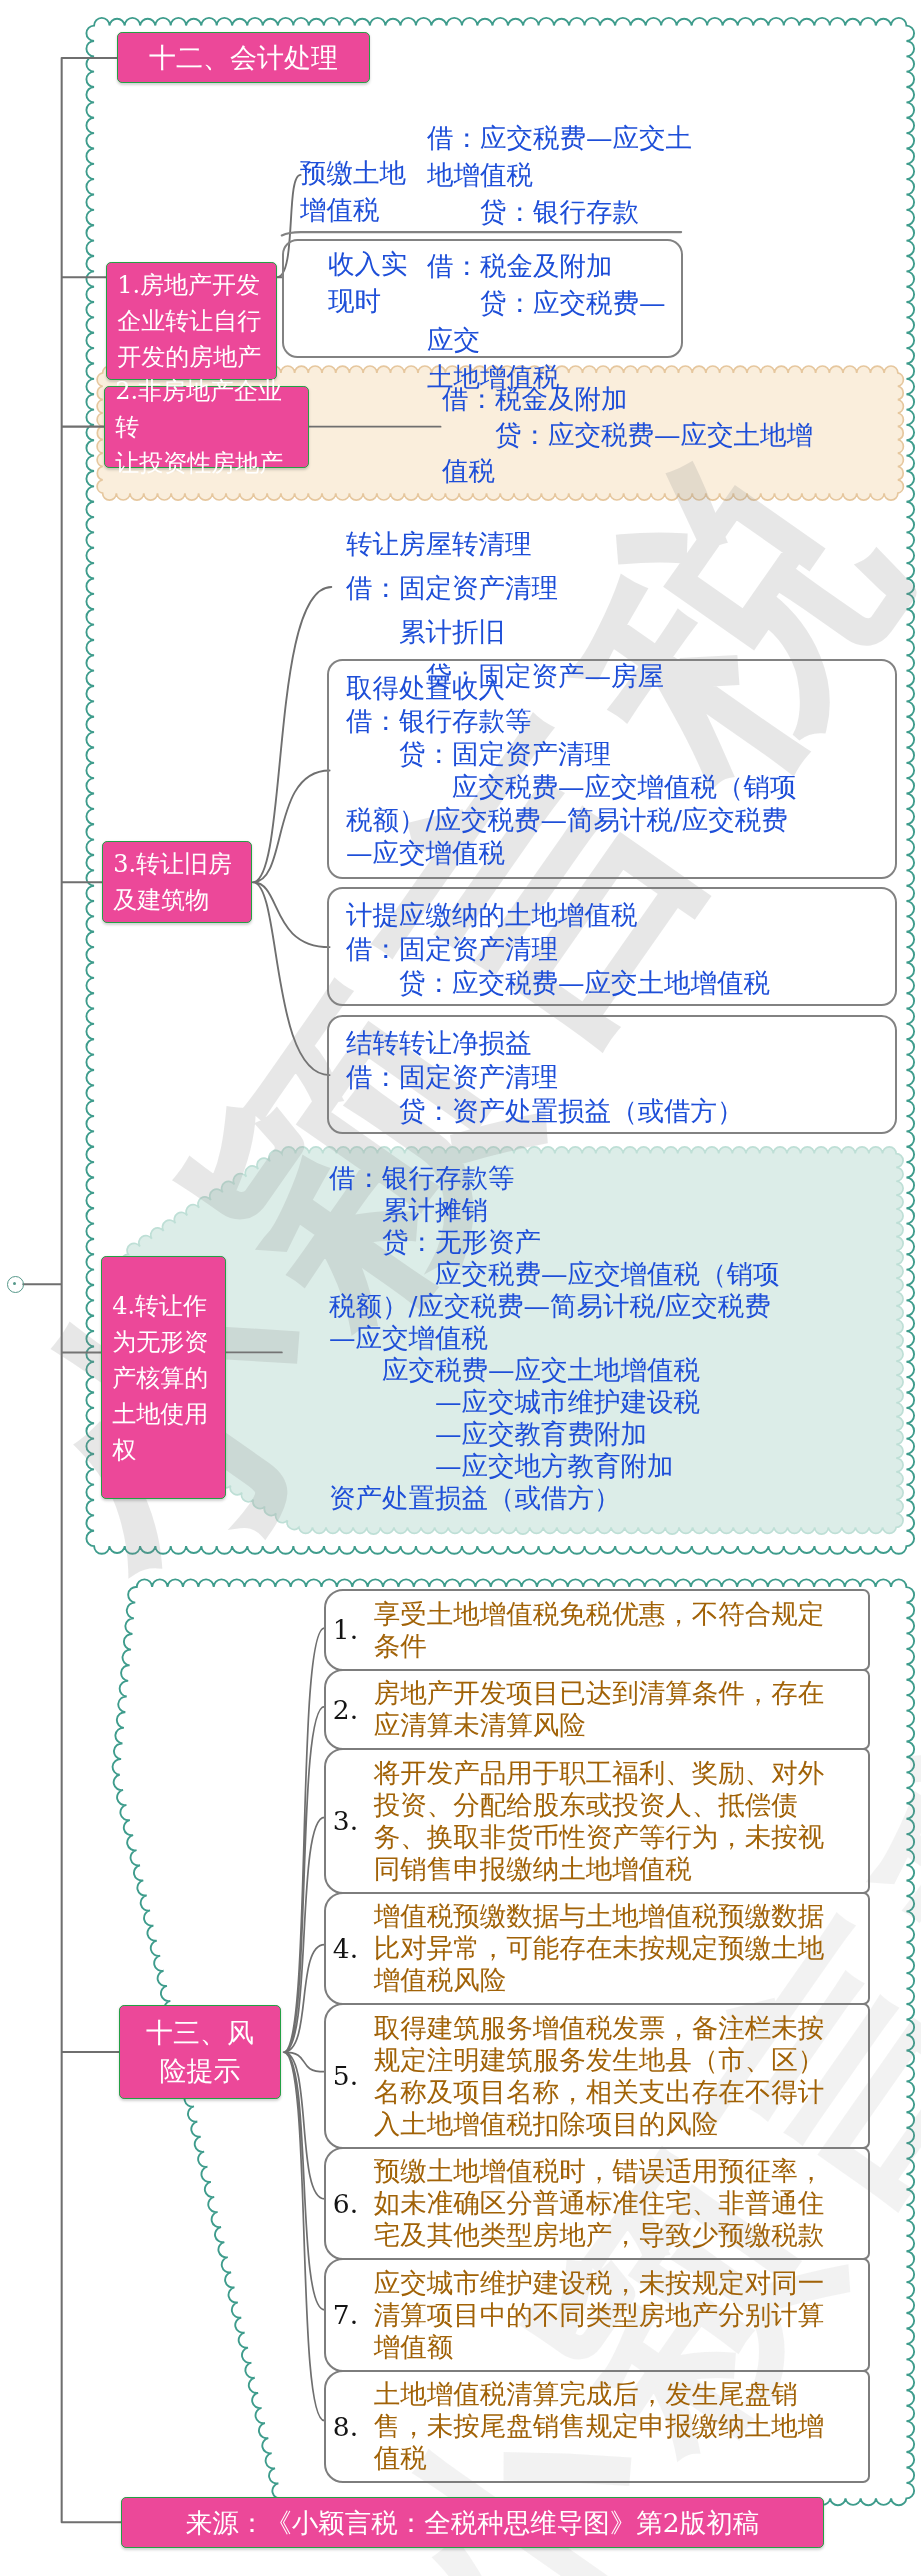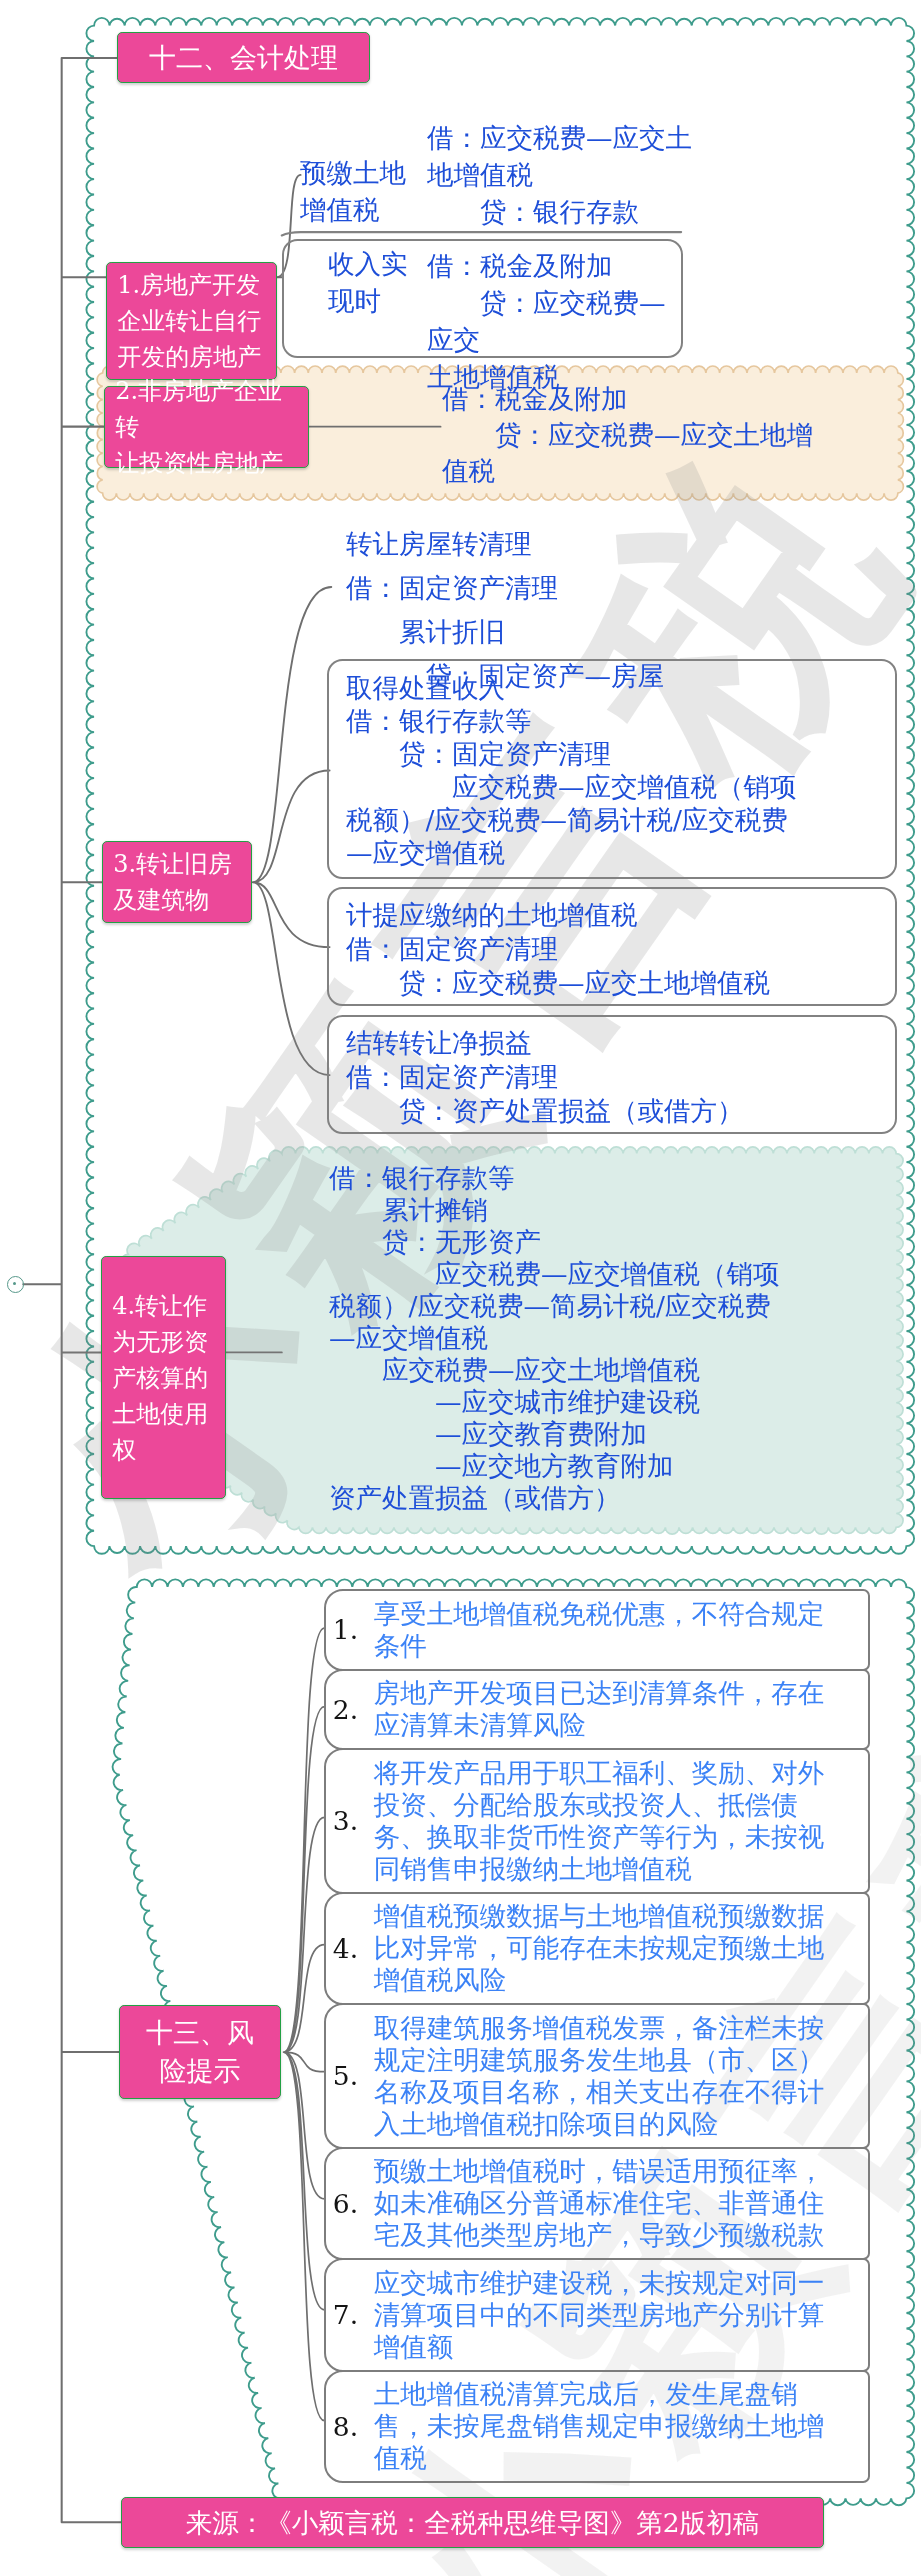--- a/index.html
+++ b/index.html
@@ -31,21 +31,21 @@
     box-sizing:border-box;background:transparent;
   }
   .risk-list{position:absolute;left:324px;top:1589px;width:546px;display:flex;flex-direction:column;}
   .risk-row{
     display:flex;align-items:center;border:2.1px solid #7d7d7d;
     border-radius:19px 6.8px 6.8px 19px;margin-top:-2.1px;
     padding:6.8px 5.1px 6.8px 6.8px;box-sizing:border-box;background:transparent;
   }
   .risk-row:first-child{margin-top:0;}
   .risk-num{width:41px;flex:none;font-size:26.5px;color:#141414;}
-  .risk-text{width:465px;flex:none;font-size:26.5px;line-height:32px;color:#3b82f6;}
+  .risk-text{width:465px;flex:none;font-size:26.5px;line-height:32px;color:#a16207;}
 </style>
 </head>
 <body>
 
 <svg id="decor" width="922" height="2576" viewBox="0 0 1080 3019">
     <path d="M110,30A9,9 0 0 1 128.0,30.0A9,9 0 0 1 145.9,30.0A9,9 0 0 1 163.9,30.0A9,9 0 0 1 181.8,30.0A9,9 0 0 1 199.8,30.0A9,9 0 0 1 217.8,30.0A9,9 0 0 1 235.7,30.0A9,9 0 0 1 253.7,30.0A9,9 0 0 1 271.7,30.0A9,9 0 0 1 289.6,30.0A9,9 0 0 1 307.6,30.0A9,9 0 0 1 325.5,30.0A9,9 0 0 1 343.5,30.0A9,9 0 0 1 361.5,30.0A9,9 0 0 1 379.4,30.0A9,9 0 0 1 397.4,30.0A9,9 0 0 1 415.4,30.0A9,9 0 0 1 433.3,30.0A9,9 0 0 1 451.3,30.0A9,9 0 0 1 469.2,30.0A9,9 0 0 1 487.2,30.0A9,9 0 0 1 505.2,30.0A9,9 0 0 1 523.1,30.0A9,9 0 0 1 541.1,30.0A9,9 0 0 1 559.1,30.0A9,9 0 0 1 577.0,30.0A9,9 0 0 1 595.0,30.0A9,9 0 0 1 612.9,30.0A9,9 0 0 1 630.9,30.0A9,9 0 0 1 648.9,30.0A9,9 0 0 1 666.8,30.0A9,9 0 0 1 684.8,30.0A9,9 0 0 1 702.8,30.0A9,9 0 0 1 720.7,30.0A9,9 0 0 1 738.7,30.0A9,9 0 0 1 756.6,30.0A9,9 0 0 1 774.6,30.0A9,9 0 0 1 792.6,30.0A9,9 0 0 1 810.5,30.0A9,9 0 0 1 828.5,30.0A9,9 0 0 1 846.5,30.0A9,9 0 0 1 864.4,30.0A9,9 0 0 1 882.4,30.0A9,9 0 0 1 900.3,30.0A9,9 0 0 1 918.3,30.0A9,9 0 0 1 936.3,30.0A9,9 0 0 1 954.2,30.0A9,9 0 0 1 972.2,30.0A9,9 0 0 1 990.2,30.0A9,9 0 0 1 1008.1,30.0A9,9 0 0 1 1026.1,30.0A9,9 0 0 1 1044.0,30.0A9,9 0 0 1 1062.0,30.0A9,9 0 0 1 1062.0,48.0A9,9 0 0 1 1062.0,66.0A9,9 0 0 1 1062.0,84.0A9,9 0 0 1 1062.0,102.0A9,9 0 0 1 1062.0,120.0A9,9 0 0 1 1062.0,138.0A9,9 0 0 1 1062.0,156.0A9,9 0 0 1 1062.0,174.0A9,9 0 0 1 1062.0,192.0A9,9 0 0 1 1062.0,210.0A9,9 0 0 1 1062.0,228.0A9,9 0 0 1 1062.0,246.0A9,9 0 0 1 1062.0,264.0A9,9 0 0 1 1062.0,282.0A9,9 0 0 1 1062.0,300.0A9,9 0 0 1 1062.0,318.0A9,9 0 0 1 1062.0,336.0A9,9 0 0 1 1062.0,354.0A9,9 0 0 1 1062.0,372.0A9,9 0 0 1 1062.0,390.0A9,9 0 0 1 1062.0,408.0A9,9 0 0 1 1062.0,426.0A9,9 0 0 1 1062.0,444.0A9,9 0 0 1 1062.0,462.0A9,9 0 0 1 1062.0,480.0A9,9 0 0 1 1062.0,498.0A9,9 0 0 1 1062.0,516.0A9,9 0 0 1 1062.0,534.0A9,9 0 0 1 1062.0,552.0A9,9 0 0 1 1062.0,570.0A9,9 0 0 1 1062.0,588.0A9,9 0 0 1 1062.0,606.0A9,9 0 0 1 1062.0,624.0A9,9 0 0 1 1062.0,642.0A9,9 0 0 1 1062.0,660.0A9,9 0 0 1 1062.0,678.0A9,9 0 0 1 1062.0,696.0A9,9 0 0 1 1062.0,714.0A9,9 0 0 1 1062.0,732.0A9,9 0 0 1 1062.0,750.0A9,9 0 0 1 1062.0,768.0A9,9 0 0 1 1062.0,786.0A9,9 0 0 1 1062.0,804.0A9,9 0 0 1 1062.0,822.0A9,9 0 0 1 1062.0,840.0A9,9 0 0 1 1062.0,858.0A9,9 0 0 1 1062.0,876.0A9,9 0 0 1 1062.0,894.0A9,9 0 0 1 1062.0,912.0A9,9 0 0 1 1062.0,930.0A9,9 0 0 1 1062.0,948.0A9,9 0 0 1 1062.0,966.0A9,9 0 0 1 1062.0,984.0A9,9 0 0 1 1062.0,1002.0A9,9 0 0 1 1062.0,1020.0A9,9 0 0 1 1062.0,1038.0A9,9 0 0 1 1062.0,1056.0A9,9 0 0 1 1062.0,1074.0A9,9 0 0 1 1062.0,1092.0A9,9 0 0 1 1062.0,1110.0A9,9 0 0 1 1062.0,1128.0A9,9 0 0 1 1062.0,1146.0A9,9 0 0 1 1062.0,1164.0A9,9 0 0 1 1062.0,1182.0A9,9 0 0 1 1062.0,1200.0A9,9 0 0 1 1062.0,1218.0A9,9 0 0 1 1062.0,1236.0A9,9 0 0 1 1062.0,1254.0A9,9 0 0 1 1062.0,1272.0A9,9 0 0 1 1062.0,1290.0A9,9 0 0 1 1062.0,1308.0A9,9 0 0 1 1062.0,1326.0A9,9 0 0 1 1062.0,1344.0A9,9 0 0 1 1062.0,1362.0A9,9 0 0 1 1062.0,1380.0A9,9 0 0 1 1062.0,1398.0A9,9 0 0 1 1062.0,1416.0A9,9 0 0 1 1062.0,1434.0A9,9 0 0 1 1062.0,1452.0A9,9 0 0 1 1062.0,1470.0A9,9 0 0 1 1062.0,1488.0A9,9 0 0 1 1062.0,1506.0A9,9 0 0 1 1062.0,1524.0A9,9 0 0 1 1062.0,1542.0A9,9 0 0 1 1062.0,1560.0A9,9 0 0 1 1062.0,1578.0A9,9 0 0 1 1062.0,1596.0A9,9 0 0 1 1062.0,1614.0A9,9 0 0 1 1062.0,1632.0A9,9 0 0 1 1062.0,1650.0A9,9 0 0 1 1062.0,1668.0A9,9 0 0 1 1062.0,1686.0A9,9 0 0 1 1062.0,1704.0A9,9 0 0 1 1062.0,1722.0A9,9 0 0 1 1062.0,1740.0A9,9 0 0 1 1062.0,1758.0A9,9 0 0 1 1062.0,1776.0A9,9 0 0 1 1062.0,1794.0A9,9 0 0 1 1062.0,1812.0A9,9 0 0 1 1044.0,1812.0A9,9 0 0 1 1026.1,1812.0A9,9 0 0 1 1008.1,1812.0A9,9 0 0 1 990.2,1812.0A9,9 0 0 1 972.2,1812.0A9,9 0 0 1 954.2,1812.0A9,9 0 0 1 936.3,1812.0A9,9 0 0 1 918.3,1812.0A9,9 0 0 1 900.3,1812.0A9,9 0 0 1 882.4,1812.0A9,9 0 0 1 864.4,1812.0A9,9 0 0 1 846.5,1812.0A9,9 0 0 1 828.5,1812.0A9,9 0 0 1 810.5,1812.0A9,9 0 0 1 792.6,1812.0A9,9 0 0 1 774.6,1812.0A9,9 0 0 1 756.6,1812.0A9,9 0 0 1 738.7,1812.0A9,9 0 0 1 720.7,1812.0A9,9 0 0 1 702.8,1812.0A9,9 0 0 1 684.8,1812.0A9,9 0 0 1 666.8,1812.0A9,9 0 0 1 648.9,1812.0A9,9 0 0 1 630.9,1812.0A9,9 0 0 1 612.9,1812.0A9,9 0 0 1 595.0,1812.0A9,9 0 0 1 577.0,1812.0A9,9 0 0 1 559.1,1812.0A9,9 0 0 1 541.1,1812.0A9,9 0 0 1 523.1,1812.0A9,9 0 0 1 505.2,1812.0A9,9 0 0 1 487.2,1812.0A9,9 0 0 1 469.2,1812.0A9,9 0 0 1 451.3,1812.0A9,9 0 0 1 433.3,1812.0A9,9 0 0 1 415.4,1812.0A9,9 0 0 1 397.4,1812.0A9,9 0 0 1 379.4,1812.0A9,9 0 0 1 361.5,1812.0A9,9 0 0 1 343.5,1812.0A9,9 0 0 1 325.5,1812.0A9,9 0 0 1 307.6,1812.0A9,9 0 0 1 289.6,1812.0A9,9 0 0 1 271.7,1812.0A9,9 0 0 1 253.7,1812.0A9,9 0 0 1 235.7,1812.0A9,9 0 0 1 217.8,1812.0A9,9 0 0 1 199.8,1812.0A9,9 0 0 1 181.8,1812.0A9,9 0 0 1 163.9,1812.0A9,9 0 0 1 145.9,1812.0A9,9 0 0 1 128.0,1812.0A9,9 0 0 1 110.0,1812.0A9,9 0 0 1 110.0,1794.0A9,9 0 0 1 110.0,1776.0A9,9 0 0 1 110.0,1758.0A9,9 0 0 1 110.0,1740.0A9,9 0 0 1 110.0,1722.0A9,9 0 0 1 110.0,1704.0A9,9 0 0 1 110.0,1686.0A9,9 0 0 1 110.0,1668.0A9,9 0 0 1 110.0,1650.0A9,9 0 0 1 110.0,1632.0A9,9 0 0 1 110.0,1614.0A9,9 0 0 1 110.0,1596.0A9,9 0 0 1 110.0,1578.0A9,9 0 0 1 110.0,1560.0A9,9 0 0 1 110.0,1542.0A9,9 0 0 1 110.0,1524.0A9,9 0 0 1 110.0,1506.0A9,9 0 0 1 110.0,1488.0A9,9 0 0 1 110.0,1470.0A9,9 0 0 1 110.0,1452.0A9,9 0 0 1 110.0,1434.0A9,9 0 0 1 110.0,1416.0A9,9 0 0 1 110.0,1398.0A9,9 0 0 1 110.0,1380.0A9,9 0 0 1 110.0,1362.0A9,9 0 0 1 110.0,1344.0A9,9 0 0 1 110.0,1326.0A9,9 0 0 1 110.0,1308.0A9,9 0 0 1 110.0,1290.0A9,9 0 0 1 110.0,1272.0A9,9 0 0 1 110.0,1254.0A9,9 0 0 1 110.0,1236.0A9,9 0 0 1 110.0,1218.0A9,9 0 0 1 110.0,1200.0A9,9 0 0 1 110.0,1182.0A9,9 0 0 1 110.0,1164.0A9,9 0 0 1 110.0,1146.0A9,9 0 0 1 110.0,1128.0A9,9 0 0 1 110.0,1110.0A9,9 0 0 1 110.0,1092.0A9,9 0 0 1 110.0,1074.0A9,9 0 0 1 110.0,1056.0A9,9 0 0 1 110.0,1038.0A9,9 0 0 1 110.0,1020.0A9,9 0 0 1 110.0,1002.0A9,9 0 0 1 110.0,984.0A9,9 0 0 1 110.0,966.0A9,9 0 0 1 110.0,948.0A9,9 0 0 1 110.0,930.0A9,9 0 0 1 110.0,912.0A9,9 0 0 1 110.0,894.0A9,9 0 0 1 110.0,876.0A9,9 0 0 1 110.0,858.0A9,9 0 0 1 110.0,840.0A9,9 0 0 1 110.0,822.0A9,9 0 0 1 110.0,804.0A9,9 0 0 1 110.0,786.0A9,9 0 0 1 110.0,768.0A9,9 0 0 1 110.0,750.0A9,9 0 0 1 110.0,732.0A9,9 0 0 1 110.0,714.0A9,9 0 0 1 110.0,696.0A9,9 0 0 1 110.0,678.0A9,9 0 0 1 110.0,660.0A9,9 0 0 1 110.0,642.0A9,9 0 0 1 110.0,624.0A9,9 0 0 1 110.0,606.0A9,9 0 0 1 110.0,588.0A9,9 0 0 1 110.0,570.0A9,9 0 0 1 110.0,552.0A9,9 0 0 1 110.0,534.0A9,9 0 0 1 110.0,516.0A9,9 0 0 1 110.0,498.0A9,9 0 0 1 110.0,480.0A9,9 0 0 1 110.0,462.0A9,9 0 0 1 110.0,444.0A9,9 0 0 1 110.0,426.0A9,9 0 0 1 110.0,408.0A9,9 0 0 1 110.0,390.0A9,9 0 0 1 110.0,372.0A9,9 0 0 1 110.0,354.0A9,9 0 0 1 110.0,336.0A9,9 0 0 1 110.0,318.0A9,9 0 0 1 110.0,300.0A9,9 0 0 1 110.0,282.0A9,9 0 0 1 110.0,264.0A9,9 0 0 1 110.0,246.0A9,9 0 0 1 110.0,228.0A9,9 0 0 1 110.0,210.0A9,9 0 0 1 110.0,192.0A9,9 0 0 1 110.0,174.0A9,9 0 0 1 110.0,156.0A9,9 0 0 1 110.0,138.0A9,9 0 0 1 110.0,120.0A9,9 0 0 1 110.0,102.0A9,9 0 0 1 110.0,84.0A9,9 0 0 1 110.0,66.0A9,9 0 0 1 110.0,48.0A9,9 0 0 1 110.0,30.0Z" stroke="#3E9C8C" fill="none" stroke-width="2.2" stroke-linecap="round"></path>
     <path d="M160,1860A9,9 0 0 1 178.0,1860.0A9,9 0 0 1 196.1,1860.0A9,9 0 0 1 214.1,1860.0A9,9 0 0 1 232.2,1860.0A9,9 0 0 1 250.2,1860.0A9,9 0 0 1 268.2,1860.0A9,9 0 0 1 286.3,1860.0A9,9 0 0 1 304.3,1860.0A9,9 0 0 1 322.4,1860.0A9,9 0 0 1 340.4,1860.0A9,9 0 0 1 358.4,1860.0A9,9 0 0 1 376.5,1860.0A9,9 0 0 1 394.5,1860.0A9,9 0 0 1 412.6,1860.0A9,9 0 0 1 430.6,1860.0A9,9 0 0 1 448.6,1860.0A9,9 0 0 1 466.7,1860.0A9,9 0 0 1 484.7,1860.0A9,9 0 0 1 502.8,1860.0A9,9 0 0 1 520.8,1860.0A9,9 0 0 1 538.8,1860.0A9,9 0 0 1 556.9,1860.0A9,9 0 0 1 574.9,1860.0A9,9 0 0 1 593.0,1860.0A9,9 0 0 1 611.0,1860.0A9,9 0 0 1 629.0,1860.0A9,9 0 0 1 647.1,1860.0A9,9 0 0 1 665.1,1860.0A9,9 0 0 1 683.2,1860.0A9,9 0 0 1 701.2,1860.0A9,9 0 0 1 719.2,1860.0A9,9 0 0 1 737.3,1860.0A9,9 0 0 1 755.3,1860.0A9,9 0 0 1 773.4,1860.0A9,9 0 0 1 791.4,1860.0A9,9 0 0 1 809.4,1860.0A9,9 0 0 1 827.5,1860.0A9,9 0 0 1 845.5,1860.0A9,9 0 0 1 863.6,1860.0A9,9 0 0 1 881.6,1860.0A9,9 0 0 1 899.6,1860.0A9,9 0 0 1 917.7,1860.0A9,9 0 0 1 935.7,1860.0A9,9 0 0 1 953.8,1860.0A9,9 0 0 1 971.8,1860.0A9,9 0 0 1 989.8,1860.0A9,9 0 0 1 1007.9,1860.0A9,9 0 0 1 1025.9,1860.0A9,9 0 0 1 1044.0,1860.0A9,9 0 0 1 1062.0,1860.0A9,9 0 0 1 1062.0,1878.1A9,9 0 0 1 1062.0,1896.2A9,9 0 0 1 1062.0,1914.3A9,9 0 0 1 1062.0,1932.4A9,9 0 0 1 1062.0,1950.5A9,9 0 0 1 1062.0,1968.6A9,9 0 0 1 1062.0,1986.7A9,9 0 0 1 1062.0,2004.8A9,9 0 0 1 1062.0,2022.9A9,9 0 0 1 1062.0,2041.0A9,9 0 0 1 1062.0,2059.1A9,9 0 0 1 1062.0,2077.2A9,9 0 0 1 1062.0,2095.3A9,9 0 0 1 1062.0,2113.4A9,9 0 0 1 1062.0,2131.5A9,9 0 0 1 1062.0,2149.6A9,9 0 0 1 1062.0,2167.7A9,9 0 0 1 1062.0,2185.8A9,9 0 0 1 1062.0,2203.9A9,9 0 0 1 1062.0,2222.0A9,9 0 0 1 1062.0,2240.1A9,9 0 0 1 1062.0,2258.2A9,9 0 0 1 1062.0,2276.3A9,9 0 0 1 1062.0,2294.4A9,9 0 0 1 1062.0,2312.5A9,9 0 0 1 1062.0,2330.6A9,9 0 0 1 1062.0,2348.7A9,9 0 0 1 1062.0,2366.8A9,9 0 0 1 1062.0,2384.9A9,9 0 0 1 1062.0,2403.1A9,9 0 0 1 1062.0,2421.2A9,9 0 0 1 1062.0,2439.3A9,9 0 0 1 1062.0,2457.4A9,9 0 0 1 1062.0,2475.5A9,9 0 0 1 1062.0,2493.6A9,9 0 0 1 1062.0,2511.7A9,9 0 0 1 1062.0,2529.8A9,9 0 0 1 1062.0,2547.9A9,9 0 0 1 1062.0,2566.0A9,9 0 0 1 1062.0,2584.1A9,9 0 0 1 1062.0,2602.2A9,9 0 0 1 1062.0,2620.3A9,9 0 0 1 1062.0,2638.4A9,9 0 0 1 1062.0,2656.5A9,9 0 0 1 1062.0,2674.6A9,9 0 0 1 1062.0,2692.7A9,9 0 0 1 1062.0,2710.8A9,9 0 0 1 1062.0,2728.9A9,9 0 0 1 1062.0,2747.0A9,9 0 0 1 1062.0,2765.1A9,9 0 0 1 1062.0,2783.2A9,9 0 0 1 1062.0,2801.3A9,9 0 0 1 1062.0,2819.4A9,9 0 0 1 1062.0,2837.5A9,9 0 0 1 1062.0,2855.6A9,9 0 0 1 1062.0,2873.7A9,9 0 0 1 1062.0,2891.8A9,9 0 0 1 1062.0,2909.9A9,9 0 0 1 1062.0,2928.0A9,9 0 0 1 1044.1,2928.0A9,9 0 0 1 1026.3,2928.0A9,9 0 0 1 1008.4,2928.0A9,9 0 0 1 990.6,2928.0A9,9 0 0 1 972.7,2928.0A9,9 0 0 1 954.9,2928.0A9,9 0 0 1 937.0,2928.0A9,9 0 0 1 919.2,2928.0A9,9 0 0 1 901.3,2928.0A9,9 0 0 1 883.5,2928.0A9,9 0 0 1 865.6,2928.0A9,9 0 0 1 847.8,2928.0A9,9 0 0 1 829.9,2928.0A9,9 0 0 1 812.0,2928.0A9,9 0 0 1 794.2,2928.0A9,9 0 0 1 776.3,2928.0A9,9 0 0 1 758.5,2928.0A9,9 0 0 1 740.6,2928.0A9,9 0 0 1 722.8,2928.0A9,9 0 0 1 704.9,2928.0A9,9 0 0 1 687.1,2928.0A9,9 0 0 1 669.2,2928.0A9,9 0 0 1 651.4,2928.0A9,9 0 0 1 633.5,2928.0A9,9 0 0 1 615.7,2928.0A9,9 0 0 1 597.8,2928.0A9,9 0 0 1 580.0,2928.0A9,9 0 0 1 562.1,2928.0A9,9 0 0 1 544.2,2928.0A9,9 0 0 1 526.4,2928.0A9,9 0 0 1 508.5,2928.0A9,9 0 0 1 490.7,2928.0A9,9 0 0 1 472.8,2928.0A9,9 0 0 1 455.0,2928.0A9,9 0 0 1 437.1,2928.0A9,9 0 0 1 419.3,2928.0A9,9 0 0 1 401.4,2928.0A9,9 0 0 1 383.6,2928.0A9,9 0 0 1 365.7,2928.0A9,9 0 0 1 347.9,2928.0A9,9 0 0 1 330.0,2928.0A9,9 0 0 1 326.0,2910.3A9,9 0 0 1 322.1,2892.7A9,9 0 0 1 318.1,2875.0A9,9 0 0 1 314.2,2857.3A9,9 0 0 1 310.2,2839.7A9,9 0 0 1 306.3,2822.0A9,9 0 0 1 302.3,2804.3A9,9 0 0 1 298.3,2786.7A9,9 0 0 1 294.4,2769.0A9,9 0 0 1 290.4,2751.3A9,9 0 0 1 286.5,2733.7A9,9 0 0 1 282.5,2716.0A9,9 0 0 1 278.5,2698.3A9,9 0 0 1 274.6,2680.7A9,9 0 0 1 270.6,2663.0A9,9 0 0 1 266.7,2645.3A9,9 0 0 1 262.7,2627.7A9,9 0 0 1 258.8,2610.0A9,9 0 0 1 254.8,2592.3A9,9 0 0 1 250.8,2574.7A9,9 0 0 1 246.9,2557.0A9,9 0 0 1 242.9,2539.3A9,9 0 0 1 239.0,2521.7A9,9 0 0 1 235.0,2504.0A9,9 0 0 1 231.0,2486.3A9,9 0 0 1 227.1,2468.7A9,9 0 0 1 223.1,2451.0A9,9 0 0 1 219.2,2433.3A9,9 0 0 1 215.2,2415.7A9,9 0 0 1 211.3,2398.0A9,9 0 0 1 207.3,2380.3A9,9 0 0 1 203.3,2362.7A9,9 0 0 1 199.4,2345.0A9,9 0 0 1 195.4,2327.3A9,9 0 0 1 191.5,2309.7A9,9 0 0 1 187.5,2292.0A9,9 0 0 1 183.5,2274.3A9,9 0 0 1 179.6,2256.7A9,9 0 0 1 175.6,2239.0A9,9 0 0 1 171.7,2221.3A9,9 0 0 1 167.7,2203.7A9,9 0 0 1 163.8,2186.0A9,9 0 0 1 159.8,2168.3A9,9 0 0 1 155.8,2150.7A9,9 0 0 1 151.9,2133.0A9,9 0 0 1 147.9,2115.3A9,9 0 0 1 144.0,2097.7A9,9 0 0 1 140.0,2080.0A9,9 0 0 1 141.7,2061.7A9,9 0 0 1 143.3,2043.3A9,9 0 0 1 145.0,2025.0A9,9 0 0 1 146.7,2006.7A9,9 0 0 1 148.3,1988.3A9,9 0 0 1 150.0,1970.0A9,9 0 0 1 151.7,1951.7A9,9 0 0 1 153.3,1933.3A9,9 0 0 1 155.0,1915.0A9,9 0 0 1 156.7,1896.7A9,9 0 0 1 158.3,1878.3A9,9 0 0 1 160.0,1860.0Z" stroke="#3E9C8C" fill="none" stroke-width="2.2" stroke-linecap="round"></path>
     <path d="M120,437A8,8 0 0 1 136.1,437.0A8,8 0 0 1 152.1,437.0A8,8 0 0 1 168.2,437.0A8,8 0 0 1 184.3,437.0A8,8 0 0 1 200.3,437.0A8,8 0 0 1 216.4,437.0A8,8 0 0 1 232.5,437.0A8,8 0 0 1 248.6,437.0A8,8 0 0 1 264.6,437.0A8,8 0 0 1 280.7,437.0A8,8 0 0 1 296.8,437.0A8,8 0 0 1 312.8,437.0A8,8 0 0 1 328.9,437.0A8,8 0 0 1 345.0,437.0A8,8 0 0 1 361.0,437.0A8,8 0 0 1 377.1,437.0A8,8 0 0 1 393.2,437.0A8,8 0 0 1 409.2,437.0A8,8 0 0 1 425.3,437.0A8,8 0 0 1 441.4,437.0A8,8 0 0 1 457.4,437.0A8,8 0 0 1 473.5,437.0A8,8 0 0 1 489.6,437.0A8,8 0 0 1 505.7,437.0A8,8 0 0 1 521.7,437.0A8,8 0 0 1 537.8,437.0A8,8 0 0 1 553.9,437.0A8,8 0 0 1 569.9,437.0A8,8 0 0 1 586.0,437.0A8,8 0 0 1 602.1,437.0A8,8 0 0 1 618.1,437.0A8,8 0 0 1 634.2,437.0A8,8 0 0 1 650.3,437.0A8,8 0 0 1 666.3,437.0A8,8 0 0 1 682.4,437.0A8,8 0 0 1 698.5,437.0A8,8 0 0 1 714.6,437.0A8,8 0 0 1 730.6,437.0A8,8 0 0 1 746.7,437.0A8,8 0 0 1 762.8,437.0A8,8 0 0 1 778.8,437.0A8,8 0 0 1 794.9,437.0A8,8 0 0 1 811.0,437.0A8,8 0 0 1 827.0,437.0A8,8 0 0 1 843.1,437.0A8,8 0 0 1 859.2,437.0A8,8 0 0 1 875.2,437.0A8,8 0 0 1 891.3,437.0A8,8 0 0 1 907.4,437.0A8,8 0 0 1 923.4,437.0A8,8 0 0 1 939.5,437.0A8,8 0 0 1 955.6,437.0A8,8 0 0 1 971.7,437.0A8,8 0 0 1 987.7,437.0A8,8 0 0 1 1003.8,437.0A8,8 0 0 1 1019.9,437.0A8,8 0 0 1 1035.9,437.0A8,8 0 0 1 1052.0,437.0A8,8 0 0 1 1052.0,452.7A8,8 0 0 1 1052.0,468.3A8,8 0 0 1 1052.0,484.0A8,8 0 0 1 1052.0,499.7A8,8 0 0 1 1052.0,515.3A8,8 0 0 1 1052.0,531.0A8,8 0 0 1 1052.0,546.7A8,8 0 0 1 1052.0,562.3A8,8 0 0 1 1052.0,578.0A8,8 0 0 1 1035.9,578.0A8,8 0 0 1 1019.9,578.0A8,8 0 0 1 1003.8,578.0A8,8 0 0 1 987.7,578.0A8,8 0 0 1 971.7,578.0A8,8 0 0 1 955.6,578.0A8,8 0 0 1 939.5,578.0A8,8 0 0 1 923.4,578.0A8,8 0 0 1 907.4,578.0A8,8 0 0 1 891.3,578.0A8,8 0 0 1 875.2,578.0A8,8 0 0 1 859.2,578.0A8,8 0 0 1 843.1,578.0A8,8 0 0 1 827.0,578.0A8,8 0 0 1 811.0,578.0A8,8 0 0 1 794.9,578.0A8,8 0 0 1 778.8,578.0A8,8 0 0 1 762.8,578.0A8,8 0 0 1 746.7,578.0A8,8 0 0 1 730.6,578.0A8,8 0 0 1 714.6,578.0A8,8 0 0 1 698.5,578.0A8,8 0 0 1 682.4,578.0A8,8 0 0 1 666.3,578.0A8,8 0 0 1 650.3,578.0A8,8 0 0 1 634.2,578.0A8,8 0 0 1 618.1,578.0A8,8 0 0 1 602.1,578.0A8,8 0 0 1 586.0,578.0A8,8 0 0 1 569.9,578.0A8,8 0 0 1 553.9,578.0A8,8 0 0 1 537.8,578.0A8,8 0 0 1 521.7,578.0A8,8 0 0 1 505.7,578.0A8,8 0 0 1 489.6,578.0A8,8 0 0 1 473.5,578.0A8,8 0 0 1 457.4,578.0A8,8 0 0 1 441.4,578.0A8,8 0 0 1 425.3,578.0A8,8 0 0 1 409.2,578.0A8,8 0 0 1 393.2,578.0A8,8 0 0 1 377.1,578.0A8,8 0 0 1 361.0,578.0A8,8 0 0 1 345.0,578.0A8,8 0 0 1 328.9,578.0A8,8 0 0 1 312.8,578.0A8,8 0 0 1 296.8,578.0A8,8 0 0 1 280.7,578.0A8,8 0 0 1 264.6,578.0A8,8 0 0 1 248.6,578.0A8,8 0 0 1 232.5,578.0A8,8 0 0 1 216.4,578.0A8,8 0 0 1 200.3,578.0A8,8 0 0 1 184.3,578.0A8,8 0 0 1 168.2,578.0A8,8 0 0 1 152.1,578.0A8,8 0 0 1 136.1,578.0A8,8 0 0 1 120.0,578.0A8,8 0 0 1 120.0,562.3A8,8 0 0 1 120.0,546.7A8,8 0 0 1 120.0,531.0A8,8 0 0 1 120.0,515.3A8,8 0 0 1 120.0,499.7A8,8 0 0 1 120.0,484.0A8,8 0 0 1 120.0,468.3A8,8 0 0 1 120.0,452.7A8,8 0 0 1 120.0,437.0Z" stroke="#E6C79E" fill="#FAEEDC" stroke-width="2" stroke-linecap="round"></path>
     <path d="M330,1352A8,8 0 0 1 346.0,1352.0A8,8 0 0 1 362.0,1352.0A8,8 0 0 1 378.0,1352.0A8,8 0 0 1 394.0,1352.0A8,8 0 0 1 410.0,1352.0A8,8 0 0 1 426.0,1352.0A8,8 0 0 1 442.0,1352.0A8,8 0 0 1 458.0,1352.0A8,8 0 0 1 474.0,1352.0A8,8 0 0 1 490.0,1352.0A8,8 0 0 1 506.0,1352.0A8,8 0 0 1 522.0,1352.0A8,8 0 0 1 538.0,1352.0A8,8 0 0 1 554.0,1352.0A8,8 0 0 1 570.0,1352.0A8,8 0 0 1 586.0,1352.0A8,8 0 0 1 602.0,1352.0A8,8 0 0 1 618.0,1352.0A8,8 0 0 1 634.0,1352.0A8,8 0 0 1 650.0,1352.0A8,8 0 0 1 666.0,1352.0A8,8 0 0 1 682.0,1352.0A8,8 0 0 1 698.0,1352.0A8,8 0 0 1 714.0,1352.0A8,8 0 0 1 730.0,1352.0A8,8 0 0 1 746.0,1352.0A8,8 0 0 1 762.0,1352.0A8,8 0 0 1 778.0,1352.0A8,8 0 0 1 794.0,1352.0A8,8 0 0 1 810.0,1352.0A8,8 0 0 1 826.0,1352.0A8,8 0 0 1 842.0,1352.0A8,8 0 0 1 858.0,1352.0A8,8 0 0 1 874.0,1352.0A8,8 0 0 1 890.0,1352.0A8,8 0 0 1 906.0,1352.0A8,8 0 0 1 922.0,1352.0A8,8 0 0 1 938.0,1352.0A8,8 0 0 1 954.0,1352.0A8,8 0 0 1 970.0,1352.0A8,8 0 0 1 986.0,1352.0A8,8 0 0 1 1002.0,1352.0A8,8 0 0 1 1018.0,1352.0A8,8 0 0 1 1034.0,1352.0A8,8 0 0 1 1050.0,1352.0A8,8 0 0 1 1050.0,1368.2A8,8 0 0 1 1050.0,1384.4A8,8 0 0 1 1050.0,1400.7A8,8 0 0 1 1050.0,1416.9A8,8 0 0 1 1050.0,1433.1A8,8 0 0 1 1050.0,1449.3A8,8 0 0 1 1050.0,1465.6A8,8 0 0 1 1050.0,1481.8A8,8 0 0 1 1050.0,1498.0A8,8 0 0 1 1050.0,1514.2A8,8 0 0 1 1050.0,1530.4A8,8 0 0 1 1050.0,1546.7A8,8 0 0 1 1050.0,1562.9A8,8 0 0 1 1050.0,1579.1A8,8 0 0 1 1050.0,1595.3A8,8 0 0 1 1050.0,1611.6A8,8 0 0 1 1050.0,1627.8A8,8 0 0 1 1050.0,1644.0A8,8 0 0 1 1050.0,1660.2A8,8 0 0 1 1050.0,1676.4A8,8 0 0 1 1050.0,1692.7A8,8 0 0 1 1050.0,1708.9A8,8 0 0 1 1050.0,1725.1A8,8 0 0 1 1050.0,1741.3A8,8 0 0 1 1050.0,1757.6A8,8 0 0 1 1050.0,1773.8A8,8 0 0 1 1050.0,1790.0A8,8 0 0 1 1034.1,1790.0A8,8 0 0 1 1018.2,1790.0A8,8 0 0 1 1002.3,1790.0A8,8 0 0 1 986.4,1790.0A8,8 0 0 1 970.5,1790.0A8,8 0 0 1 954.5,1790.0A8,8 0 0 1 938.6,1790.0A8,8 0 0 1 922.7,1790.0A8,8 0 0 1 906.8,1790.0A8,8 0 0 1 890.9,1790.0A8,8 0 0 1 875.0,1790.0A8,8 0 0 1 859.1,1790.0A8,8 0 0 1 843.2,1790.0A8,8 0 0 1 827.3,1790.0A8,8 0 0 1 811.4,1790.0A8,8 0 0 1 795.5,1790.0A8,8 0 0 1 779.5,1790.0A8,8 0 0 1 763.6,1790.0A8,8 0 0 1 747.7,1790.0A8,8 0 0 1 731.8,1790.0A8,8 0 0 1 715.9,1790.0A8,8 0 0 1 700.0,1790.0A8,8 0 0 1 684.1,1790.0A8,8 0 0 1 668.2,1790.0A8,8 0 0 1 652.3,1790.0A8,8 0 0 1 636.4,1790.0A8,8 0 0 1 620.5,1790.0A8,8 0 0 1 604.5,1790.0A8,8 0 0 1 588.6,1790.0A8,8 0 0 1 572.7,1790.0A8,8 0 0 1 556.8,1790.0A8,8 0 0 1 540.9,1790.0A8,8 0 0 1 525.0,1790.0A8,8 0 0 1 509.1,1790.0A8,8 0 0 1 493.2,1790.0A8,8 0 0 1 477.3,1790.0A8,8 0 0 1 461.4,1790.0A8,8 0 0 1 445.5,1790.0A8,8 0 0 1 429.5,1790.0A8,8 0 0 1 413.6,1790.0A8,8 0 0 1 397.7,1790.0A8,8 0 0 1 381.8,1790.0A8,8 0 0 1 365.9,1790.0A8,8 0 0 1 350.0,1790.0A8,8 0 0 1 336.7,1781.9A8,8 0 0 1 323.3,1773.7A8,8 0 0 1 310.0,1765.6A8,8 0 0 1 296.7,1757.5A8,8 0 0 1 283.3,1749.3A8,8 0 0 1 270.0,1741.2A8,8 0 0 1 256.7,1733.1A8,8 0 0 1 243.3,1724.9A8,8 0 0 1 230.0,1716.8A8,8 0 0 1 216.7,1708.7A8,8 0 0 1 203.3,1700.5A8,8 0 0 1 190.0,1692.4A8,8 0 0 1 176.7,1684.3A8,8 0 0 1 163.3,1676.1A8,8 0 0 1 150.0,1668.0A8,8 0 0 1 150.0,1651.5A8,8 0 0 1 150.0,1635.0A8,8 0 0 1 150.0,1618.5A8,8 0 0 1 150.0,1602.0A8,8 0 0 1 150.0,1585.5A8,8 0 0 1 150.0,1569.0A8,8 0 0 1 150.0,1552.5A8,8 0 0 1 150.0,1536.0A8,8 0 0 1 150.0,1519.5A8,8 0 0 1 150.0,1503.0A8,8 0 0 1 150.0,1486.5A8,8 0 0 1 150.0,1470.0A8,8 0 0 1 163.8,1460.9A8,8 0 0 1 177.7,1451.8A8,8 0 0 1 191.5,1442.8A8,8 0 0 1 205.4,1433.7A8,8 0 0 1 219.2,1424.6A8,8 0 0 1 233.1,1415.5A8,8 0 0 1 246.9,1406.5A8,8 0 0 1 260.8,1397.4A8,8 0 0 1 274.6,1388.3A8,8 0 0 1 288.5,1379.2A8,8 0 0 1 302.3,1370.2A8,8 0 0 1 316.2,1361.1A8,8 0 0 1 330.0,1352.0Z" stroke="#BEDFD6" fill="#DCEDE8" stroke-width="2" stroke-linecap="round"></path>
     <path d="M27,1505 H72 M72,68 V2956 M72,68 H137 M72,325 H124 M72,500 H122 M72,1034 H120 M72,1585 H118 M72,2405 H140 M72,2956 H142" stroke="#6f6f6f" fill="none" stroke-width="2.4" stroke-linecap="round"></path>

